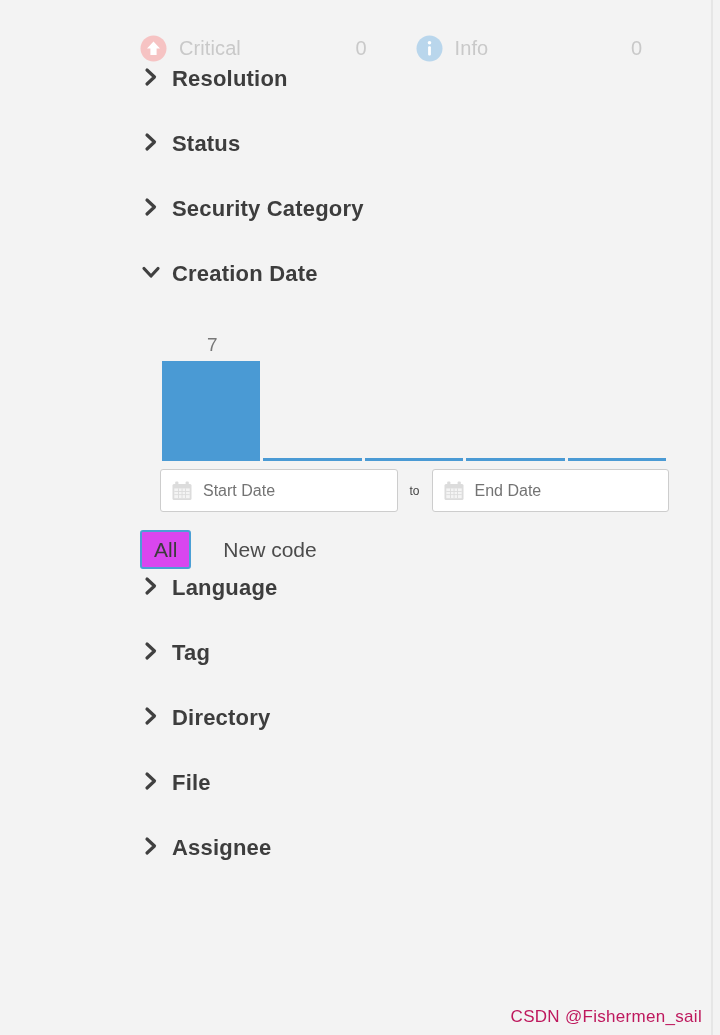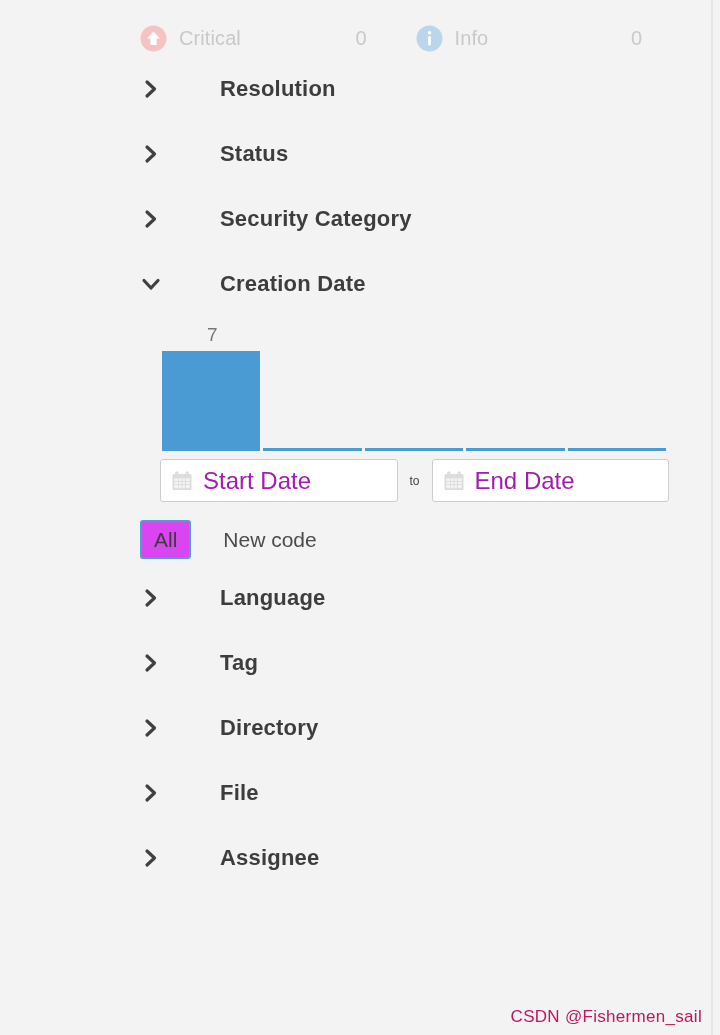--- a/index.html
+++ b/index.html
@@ -20,21 +20,21 @@
     top: 0;
     width: 713px;
     height: 1035px;
     background: #f3f3f3;
     border-right: 2px solid #e6e6e6;
     box-sizing: border-box;
   }
   .inner {
     position: absolute;
     left: 140px;
-    top: 0;
+    top: 10px;
     right: 20px;
   }
 
   
   .severity-grid {
     padding-top: 20px;
     display: grid;
     grid-template-columns: 1fr 1fr;
     row-gap: 14px;
   }
@@ -65,23 +65,21 @@
     flex: 0 0 auto;
   }
   .sev-row.disabled .sev-label,
   .sev-row.disabled .sev-count { color: #c9c9c9; }
   .sev-row.active .sev-label { color: #333333; }
   .sev-row.active .sev-count { color: #666666; }
 
   
   .facet {
     display: flex;
-    align-items: center;
     height: 65px;
-    gap: 48px;
   }
   .facet-chevron {
     width: 22px;
     height: 22px;
     margin-right: 10px;
     flex: 0 0 auto;
     color: #404040;
   }
   .facet-chevron svg { display: block; width: 22px; height: 22px; }
   .facet-title {
@@ -142,22 +140,22 @@
   }
   .cal-icon {
     width: 22px;
     height: 22px;
     flex: 0 0 auto;
     margin-right: 10px;
     color: #d8d8d8;
   }
   .cal-icon svg { display: block; width: 22px; height: 22px; }
   .date-placeholder {
-    font-size: 24px;
-    color: #a21caf;
+    font-size: 16px;
+    color: #737373;
     white-space: nowrap;
   }
   .date-sep {
     font-size: 12px;
     color: #444444;
     padding: 0 12px;
     flex: 0 0 auto;
   }
 
   

